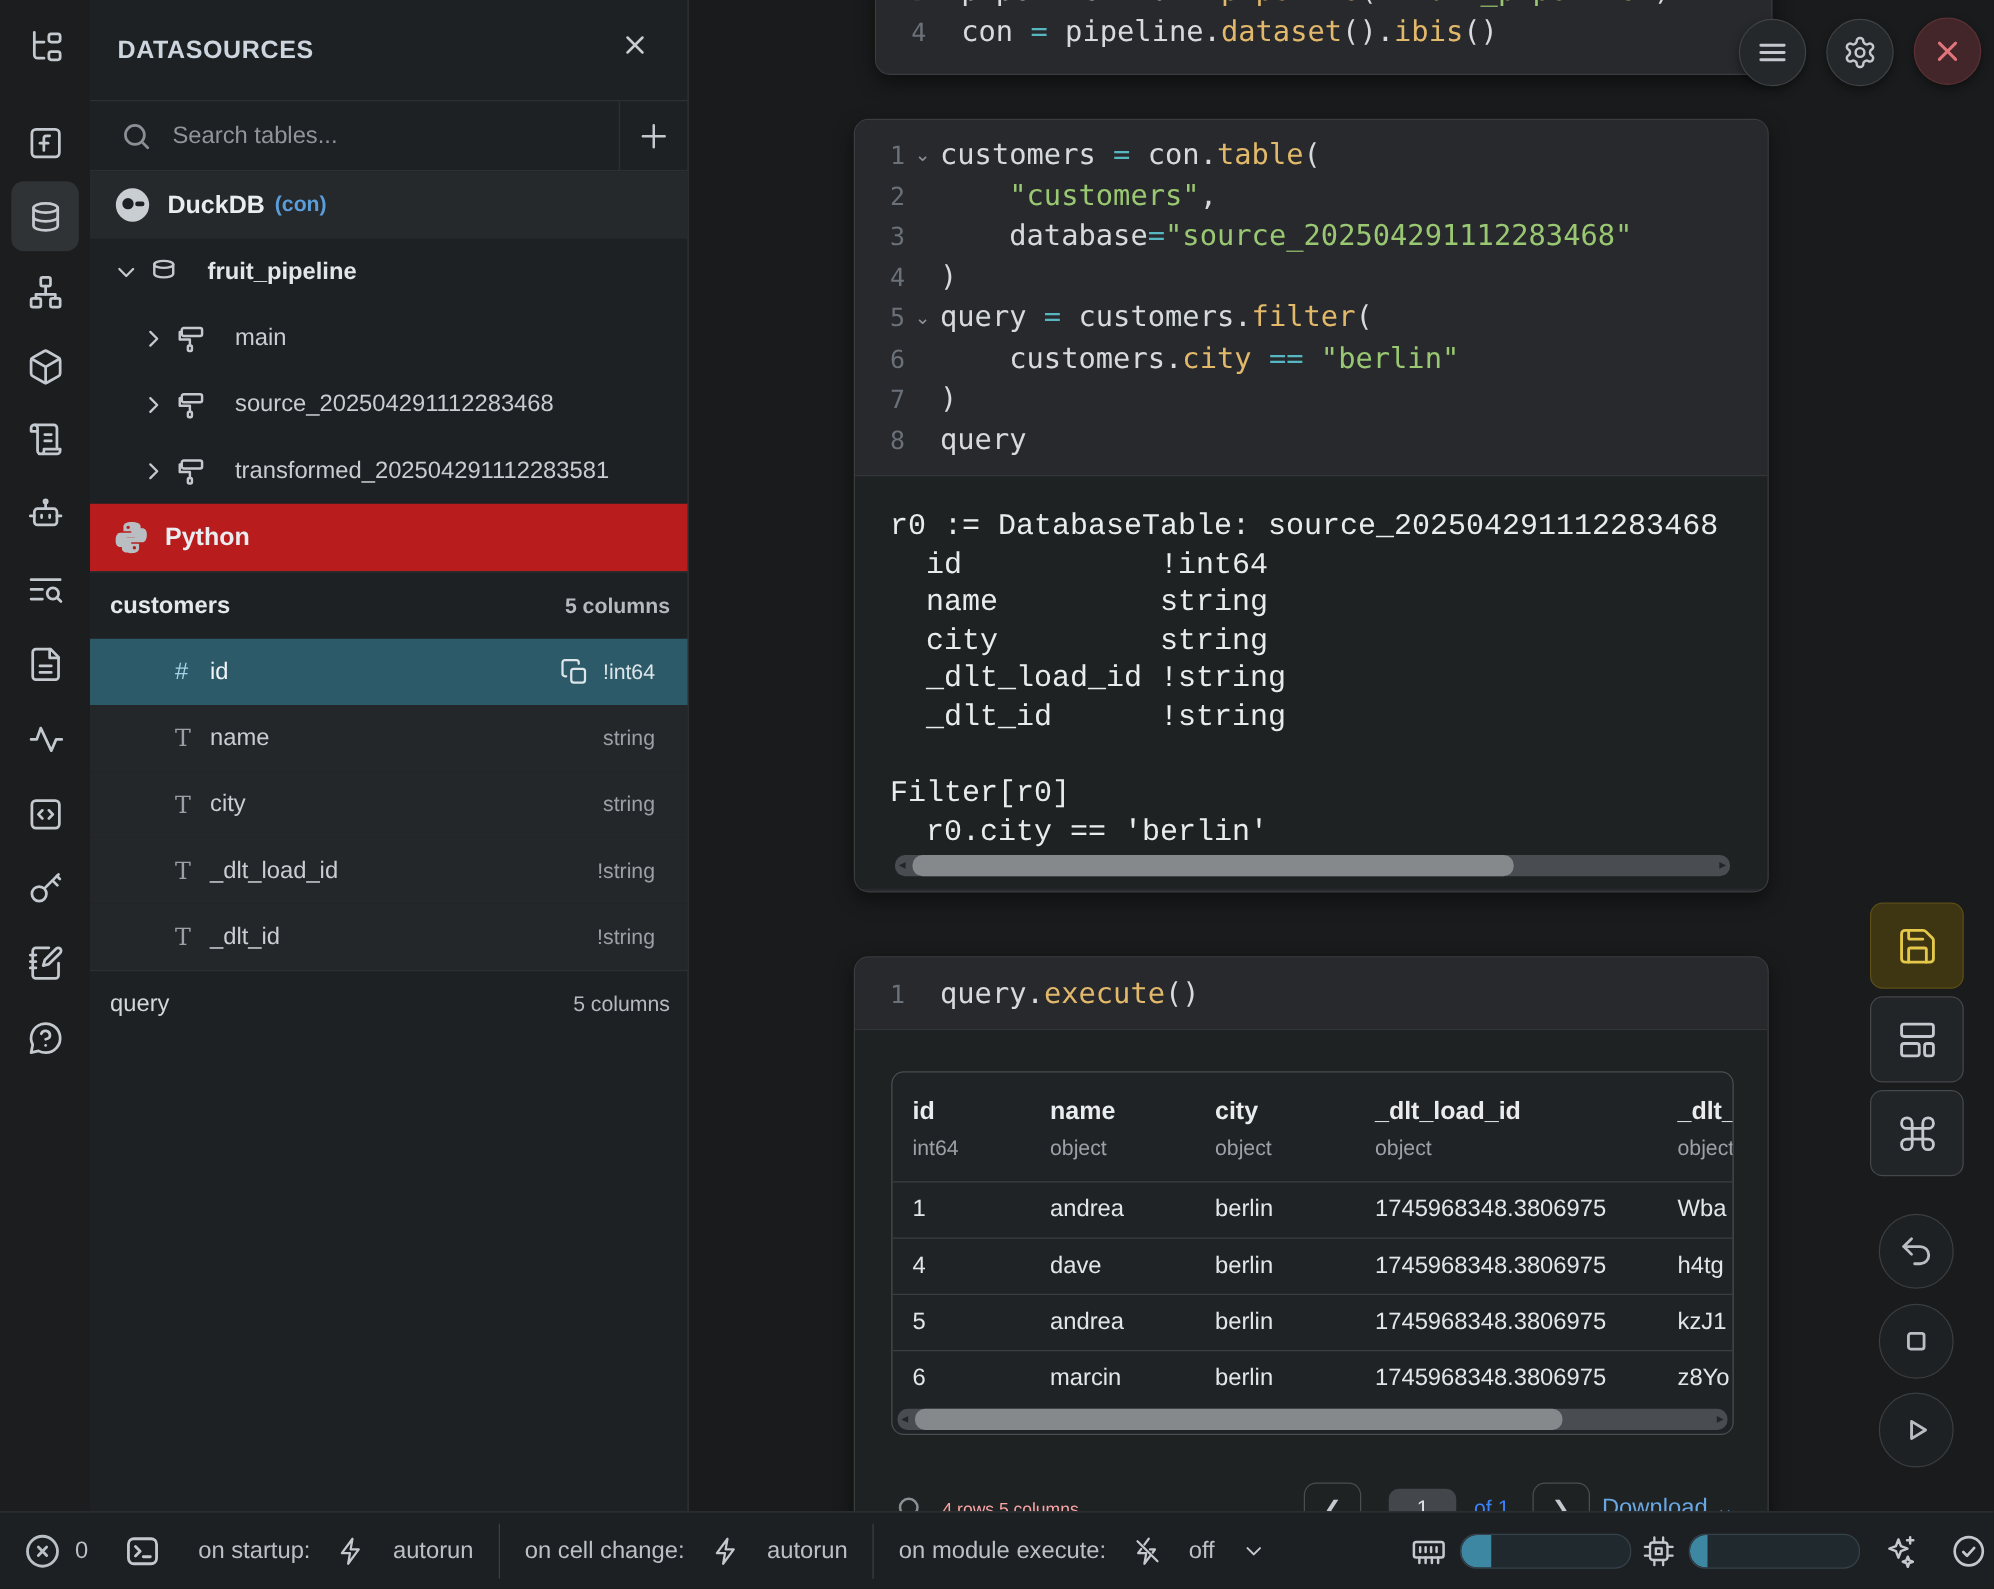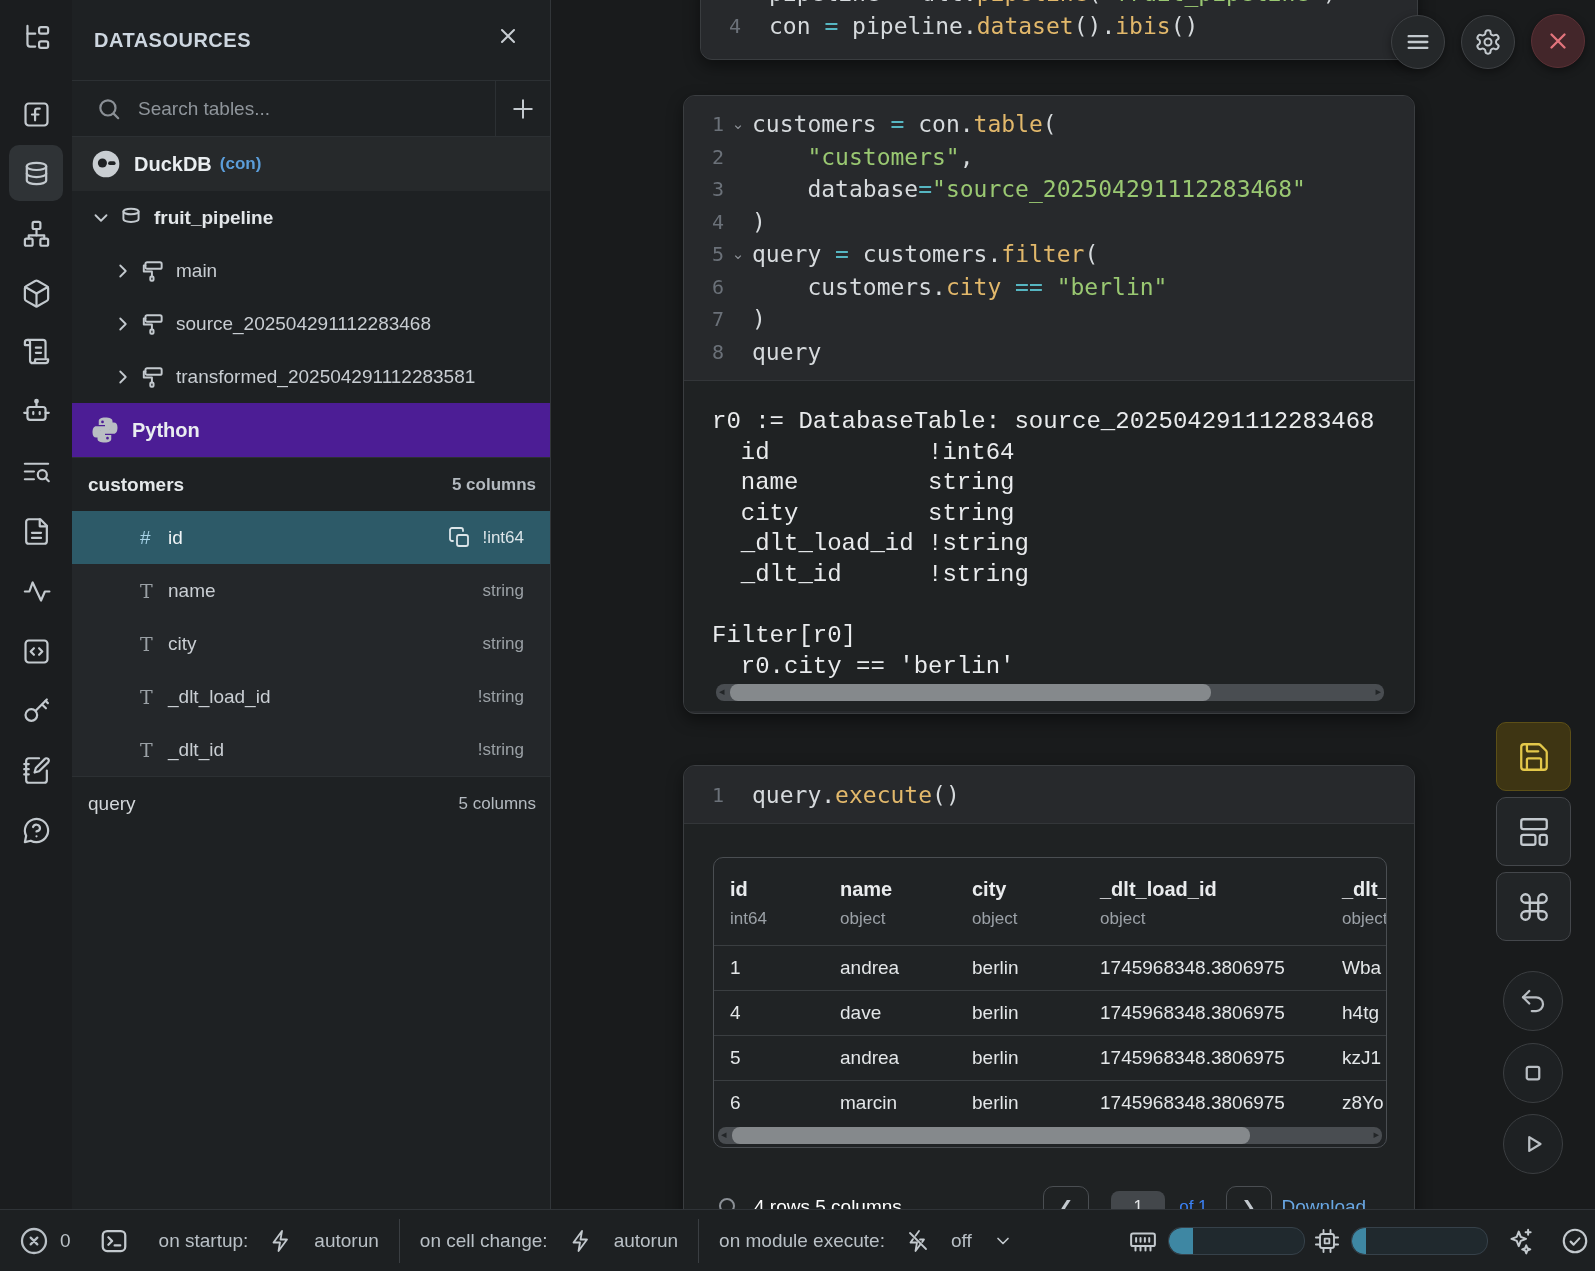--- a/index.html
+++ b/index.html
@@ -26,22 +26,22 @@
   .plus-btn{position:absolute;right:12px;top:13px;cursor:pointer;}
   .engine-row{position:relative;height:54px;background:#26292b;display:flex;align-items:center;cursor:pointer;}
   .engine-row .logo{margin-left:18px;}
   .engine-name{margin-left:12px;font-size:20px;font-weight:bold;color:#e9edf0;}
   .engine-con{margin-left:8px;font-size:17px;font-weight:bold;color:#5b9dd9;}
   .tree-row{position:relative;height:53px;display:flex;align-items:center;cursor:pointer;color:#c8cdd2;}
   .tree-row.db .lbl{font-weight:bold;color:#e2e6e9;}
   .tree-row .chev{margin-left:18px;width:22px;}
   .tree-row.schema .chev{margin-left:40px;}
   .tree-row .nico{margin-left:6px;}
-  .tree-row .lbl{margin-left:10px;font-size:19px;white-space:nowrap;}
-  .py-row{height:54px;background:#4c1d95;display:flex;align-items:center;cursor:pointer;}
+  .tree-row .lbl{margin-left:22px;font-size:19px;white-space:nowrap;}
+  .py-row{height:54px;background:#b91c1c;display:flex;align-items:center;cursor:pointer;}
   .py-row .logo{margin-left:18px;}
   .py-row .lbl{margin-left:12px;font-size:20px;font-weight:bold;color:#e9edf0;}
   .sec-head{height:53px;display:flex;align-items:center;border-top:1px solid #2c3033;cursor:pointer;}
   .sec-head .nm{margin-left:16px;font-size:19px;font-weight:bold;color:#e4e8ea;}
   .sec-head.plain .nm{font-weight:normal;color:#d3d7da;}
   .sec-head .cnt{margin-left:auto;margin-right:14px;font-size:17px;font-weight:bold;color:#b4bac0;}
   .sec-head.plain .cnt{font-weight:normal;}
   .col-row{height:53px;display:flex;align-items:center;background:#24272a;cursor:pointer;}
   .col-row.selected{background:#2d5a68;}
   .col-row .glyph{margin-left:68px;width:22px;font-size:19px;color:#9aa0a5;font-family:"DejaVu Serif",serif;}
@@ -85,21 +85,21 @@
   .dtable-inner{width:810px;}
   .thead{display:flex;padding:20px 0 16px 0;}
   .tcol{box-sizing:border-box;padding-left:16px;flex:none;}
   .c0{width:110px}.c1{width:132px}.c2{width:128px}.c3{width:242px}.c4{width:198px}
   .thname{font-size:20px;font-weight:bold;color:#e9ebed;}
   .thtype{margin-top:8px;font-size:17px;color:#9ba1a7;}
   .trow{display:flex;align-items:center;height:44px;border-top:1px solid #3a3e41;font-size:19px;color:#e3e6e8;cursor:pointer;}
   .tbl-scroll{left:4px;right:4px;bottom:3px;}
   .tbl-scroll .thumb{left:14px;width:78%;}
   .tfooter{position:absolute;left:32px;right:26px;top:362px;display:flex;align-items:center;}
-  .tf-rows{margin-left:14px;font-size:19px;color:#ffffff;}
+  .tf-rows{margin-left:14px;font-size:14px;color:#fca5a5;}
   .pg-btn{width:44px;height:40px;border:1px solid #4a4e52;border-radius:10px;display:flex;align-items:center;justify-content:center;color:#c3c9ce;font-size:17px;cursor:pointer;}
   .pg-pill{min-width:54px;height:32px;background:#43474b;border-radius:8px;display:flex;align-items:center;justify-content:center;font-size:17px;color:#e3e6e8;cursor:pointer;}
   .pg-of{font-size:17px;color:#3b82f6;}
   .dl-link{margin-left:auto;font-size:19px;color:#69a7e3;text-decoration:underline;cursor:pointer;display:flex;align-items:center;gap:6px;}
 
   
   .circle-btn{position:absolute;width:52px;height:52px;border-radius:50%;background:#25282a;border:1px solid #3f4245;
     display:flex;align-items:center;justify-content:center;cursor:pointer;z-index:20;box-shadow:0 3px 8px rgba(0,0,0,.4);}
   .circle-btn.red{background:#43262a;border-color:#5c3136;}
   .side-btn{position:absolute;left:1496px;width:73px;height:67px;border-radius:10px;background:#222527;border:1px solid #44474b;

